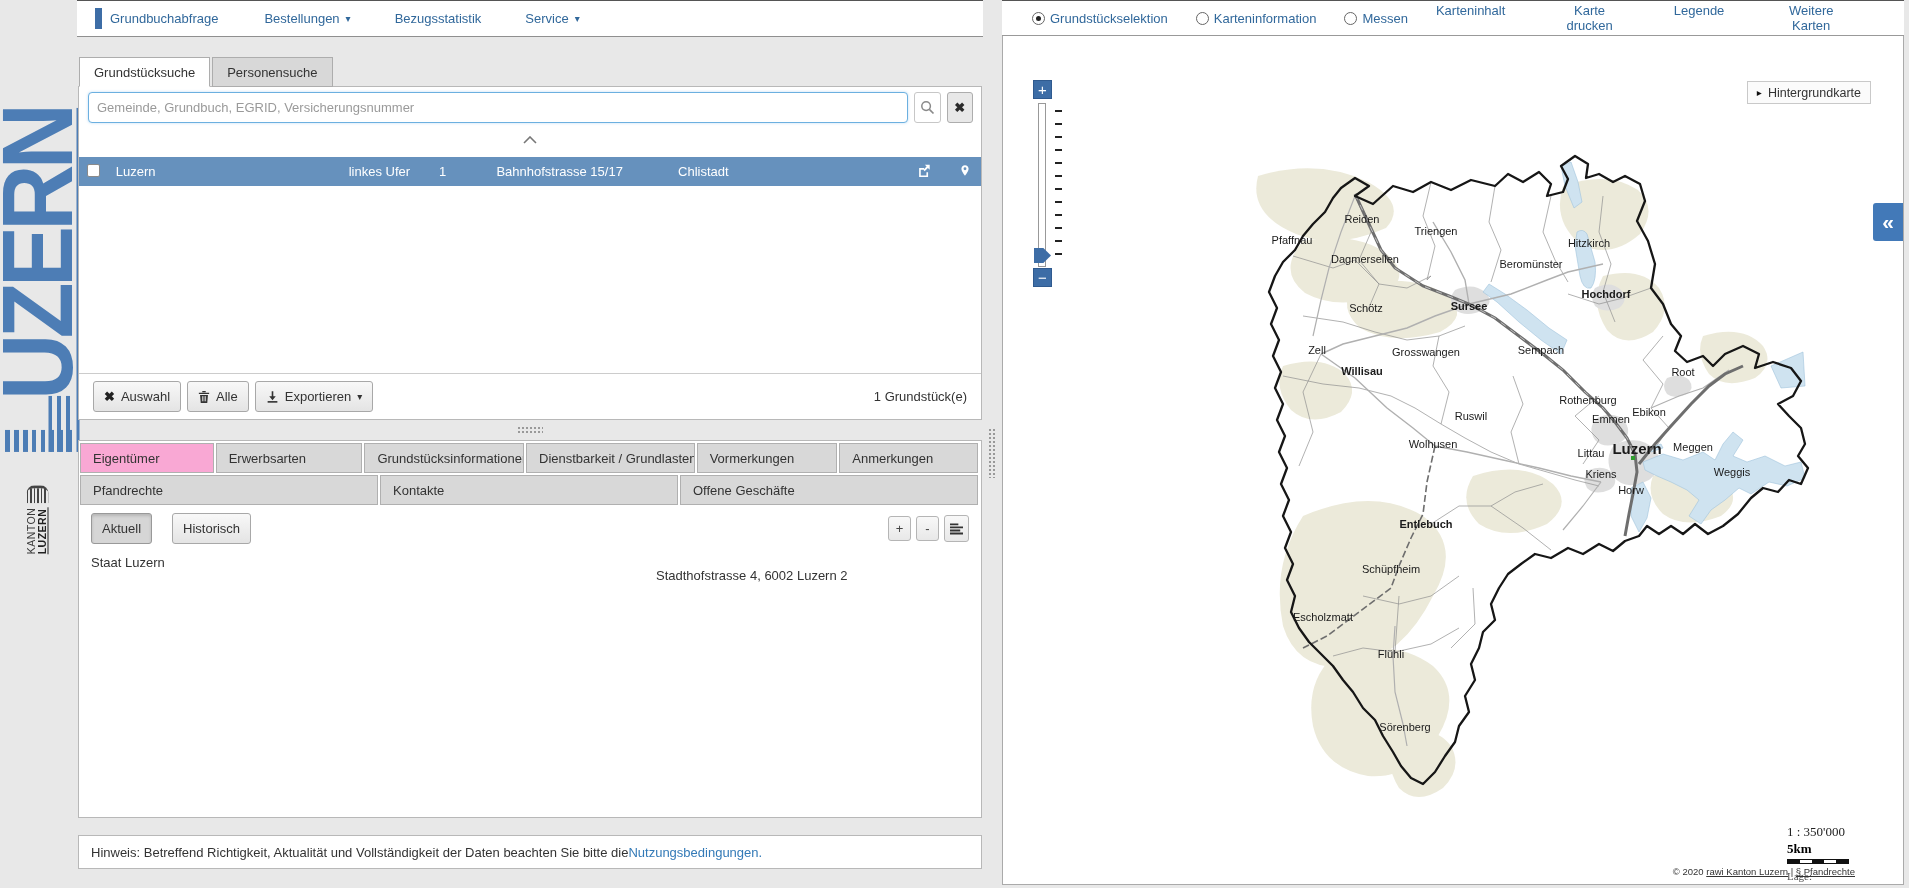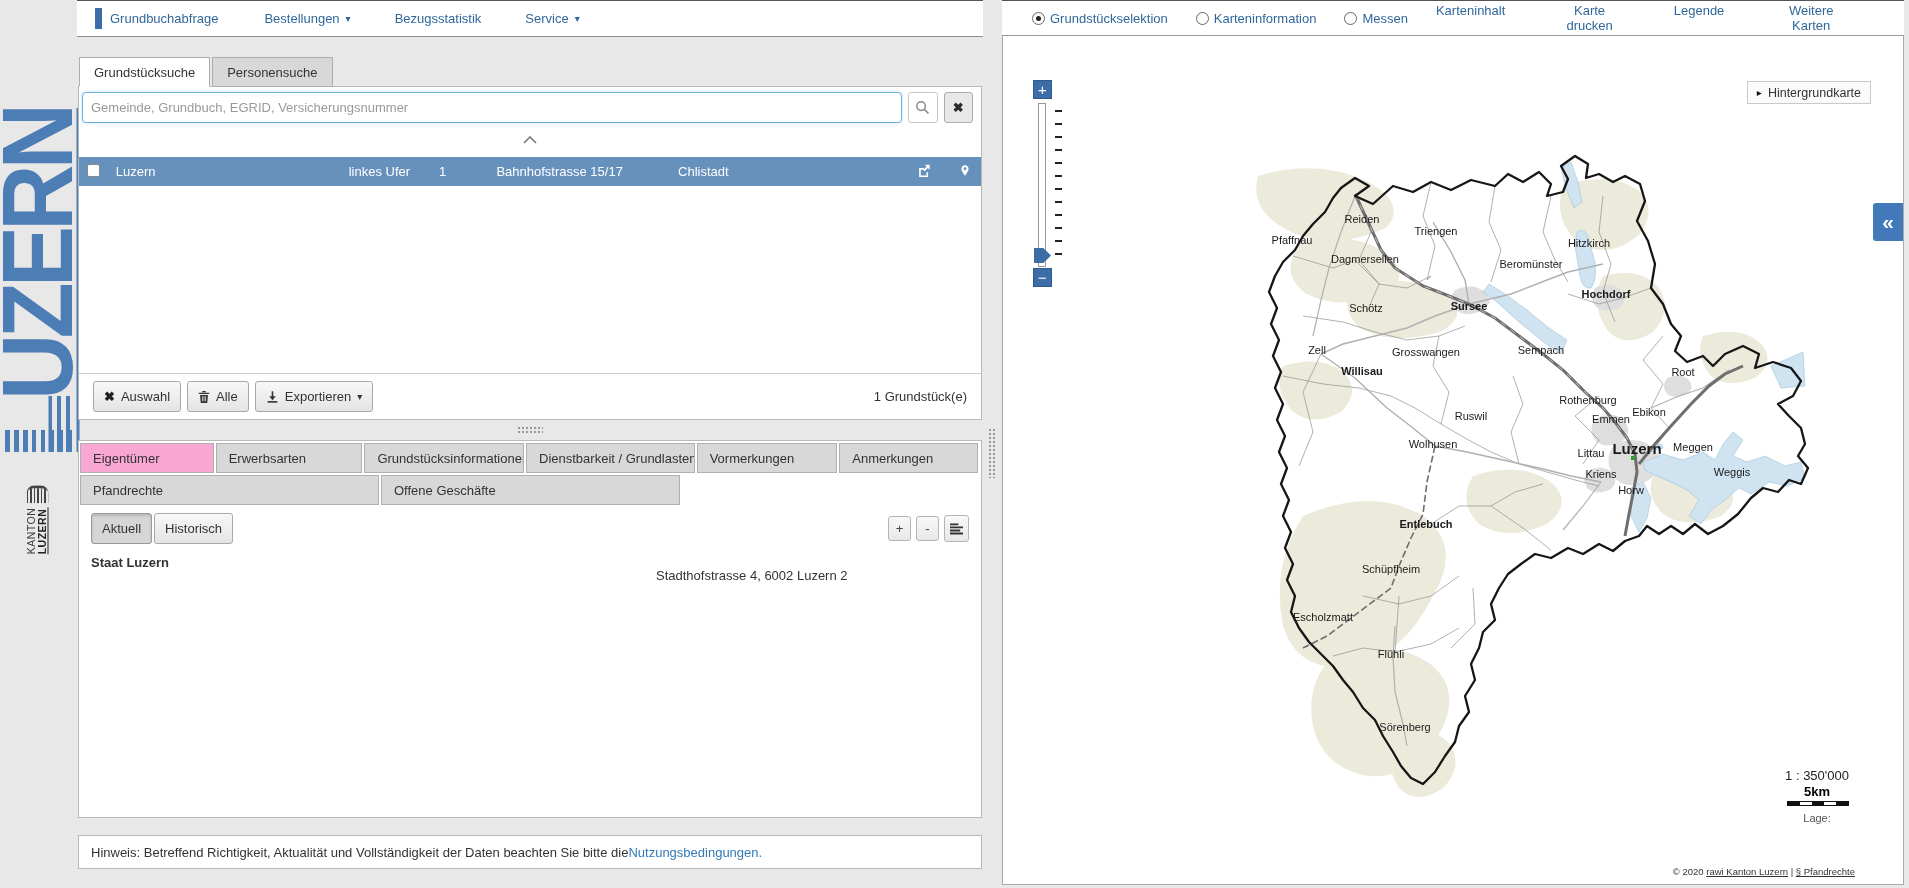--- a/index.html
+++ b/index.html
@@ -38,21 +38,21 @@
 
   .panel-box { position:absolute; left:1px; width:904px; background:#fff; border:1px solid #b8b8b8; }
 
   
   .search-tabs { position:absolute; left:2px; top:57px; height:30px; display:flex; z-index:3;justify-content:space-between; }
   .tab { height:30px; padding:0 14px; display:flex; align-items:center; border:1px solid #adadad; background:#d8d8d8;
        color:#333; margin-right:2px; cursor:pointer; }
   .tab.active { background:#fff; border-bottom:1px solid #fff; }
 
   .search-panel { top:86px; height:334px; }
-  .search-row { position:absolute; left:3px; top:5px; right:8px; height:24px; display:flex; }
+  .search-row { position:absolute; left:9px; top:5px; right:8px; height:24px; display:flex; }
   .search-input { flex:0 0 820px; height:31px; border:1px solid #6cb0e0; border-radius:4px; padding:0 8px; font-size:13px;
        font-family:"Liberation Sans", sans-serif; color:#333; outline:none; box-shadow:0 0 3px rgba(102,175,233,.4); }
   .search-input::placeholder { color:#9a9a9a; }
   .sq-btn { width:31px; height:31px; margin-left:6px; border:1px solid #c7c7c7; border-radius:3px; background:#fff;
        display:flex; align-items:center; justify-content:center; cursor:pointer; }
   .sq-btn.gray { background:#e8e8e8; border-color:#adadad; }
   .collapse-up { position:absolute; left:0; right:0; top:44px; height:18px; display:flex; align-items:center; justify-content:center; cursor:pointer; }
 
   
   .rtable { position:absolute; left:0; top:70px; right:0; border-collapse:collapse; table-layout:fixed; width:100%; }
@@ -85,21 +85,21 @@
   .dtab-row.r1 .dtab:nth-child(3){width:160px} .dtab-row.r1 .dtab:nth-child(4){width:169px}
   .dtab-row.r1 .dtab:nth-child(5){width:141px} .dtab-row.r1 .dtab:nth-child(6){width:139px}
   .dtab-row.r2 .dtab { width:299px; }
   .view-toolbar { position:absolute; left:12px; right:12px; top:72px; height:31px; display:flex; align-items:center; }
   .btn.toggled { background:#d6d6d6; box-shadow:inset 0 2px 3px rgba(0,0,0,.15); border-color:#999; }
   .mini-btn { width:23px; height:25px; margin-left:5px; border:1px solid #b5b5b5; border-radius:3px; background:linear-gradient(#f8f8f8,#e8e8e8);
        display:flex; align-items:center; justify-content:center; color:#444; cursor:pointer; font-size:13px; }
   .tool-right { margin-left:auto; display:flex; align-items:center; }
   .owner-block { position:absolute; left:12px; top:110px; right:12px; }
   .owner-line2 { display:flex; margin-top:4px; }
-  .owner-name { font-weight:bold; }
+  .owner-name { font-weight:normal; }
   .owner-addr { position:absolute; left:565px; top:17px; }
   .info-note { position:absolute; left:7px; right:13px; top:327px; height:46px; border:1px solid #ccc; padding:5px 12px;
        line-height:18px; color:#333; }
 
   .hinweis-bar { top:835px; height:34px; display:flex; align-items:center; padding:0 12px; }
   .link { color:#337ab7; cursor:pointer; }
 
   
   .right-panel { position:absolute; left:1002px; top:0; width:902px; height:885px; }
   .map-topbar { position:absolute; left:0; top:0; width:100%; height:36px; background:#fff; border-top:1px solid #555;
@@ -120,21 +120,21 @@
        display:flex; align-items:center; justify-content:center; font-size:15px; cursor:pointer; }
   .ztrack { position:absolute; left:5px; top:23px; width:8px; height:164px; background:#fff; border:1px solid #999; cursor:pointer; }
   .ztick { position:absolute; left:22px; width:7px; height:2px; background:#222; }
   .zhandle { position:absolute; left:1px; top:168px; width:17px; height:15px; background:#3d6da6; cursor:grab;
        clip-path:polygon(0 0,55% 0,100% 50%,55% 100%,0 100%); }
   .bg-btn { position:absolute; right:32px; top:45px; height:23px; background:#fbfbfb; border:1px solid #c9c9c9;
        display:flex; align-items:center; gap:6px; padding:0 9px; font-size:12.5px; color:#333; cursor:pointer; }
   .collapse-btn { position:absolute; right:0; top:167px; width:30px; height:38px; background:#4279b8; color:#fff;
        display:flex; align-items:center; justify-content:center; font-size:21px; font-weight:bold; border-radius:3px 0 0 3px; cursor:pointer; }
 
-  .scale-info { position:absolute; right:54px; top:732px; text-align:center; }
+  .scale-info { position:absolute; right:54px; top:788px; text-align:left;font-family:Liberation Serif, serif; }
   .scale-ratio { font-size:13px; color:#222; }
   .scale-dist { font-size:13px; font-weight:bold; color:#000000; margin-top:1px; }
   .scale-bar { margin-top:2px; margin-left:auto; width:62px; height:5px; border:1px solid #111; display:flex; }
   .scale-bar i { flex:1; } .scale-bar i:nth-child(odd){ background:#111; } .scale-bar i:nth-child(even){ background:#fff; }
   .lage { font-size:11px; color:#555; margin-top:6px; }
   .map-copyright { position:absolute; right:48px; bottom:7px; font-size:9.5px; color:#333; }
   .map-copyright a { color:#333; text-decoration:underline; cursor:pointer; }
 </style>
 </head>
 <body>
@@ -266,25 +266,26 @@
       <div class="dtab-row r1">
         <div class="dtab active">Eigentümer</div>
         <div class="dtab">Erwerbsarten</div>
         <div class="dtab">Grundstücksinformationen</div>
         <div class="dtab">Dienstbarkeit / Grundlasten</div>
         <div class="dtab">Vormerkungen</div>
         <div class="dtab">Anmerkungen</div>
       </div>
       <div class="dtab-row r2">
         <div class="dtab">Pfandrechte</div>
+        <div class="dtab">Kontakte</div>
         <div class="dtab">Offene Geschäfte</div>
       </div>
 
       <div class="view-toolbar">
-        <span class="btn toggled" style="margin-right:2px;text-align:right;">Aktuell</span>
+        <span class="btn toggled" style="margin-right:20px;text-align:right;">Aktuell</span>
         <span class="btn">Historisch</span>
         <span class="tool-right">
           <span class="mini-btn">+</span>
           <span class="mini-btn">-</span>
           <span class="mini-btn" style="width:25px;height:27px;">
             <svg width="13" height="12" viewBox="0 0 14 12">
                 <path d="M0 0 h9 v2 H0 Z M0 3.3 h14 v2 H0 Z M0 6.6 h11 v2 H0 Z M0 9.9 h14 v2 H0 Z" fill="#333"></path>
               </svg>
           </span>
         </span>

